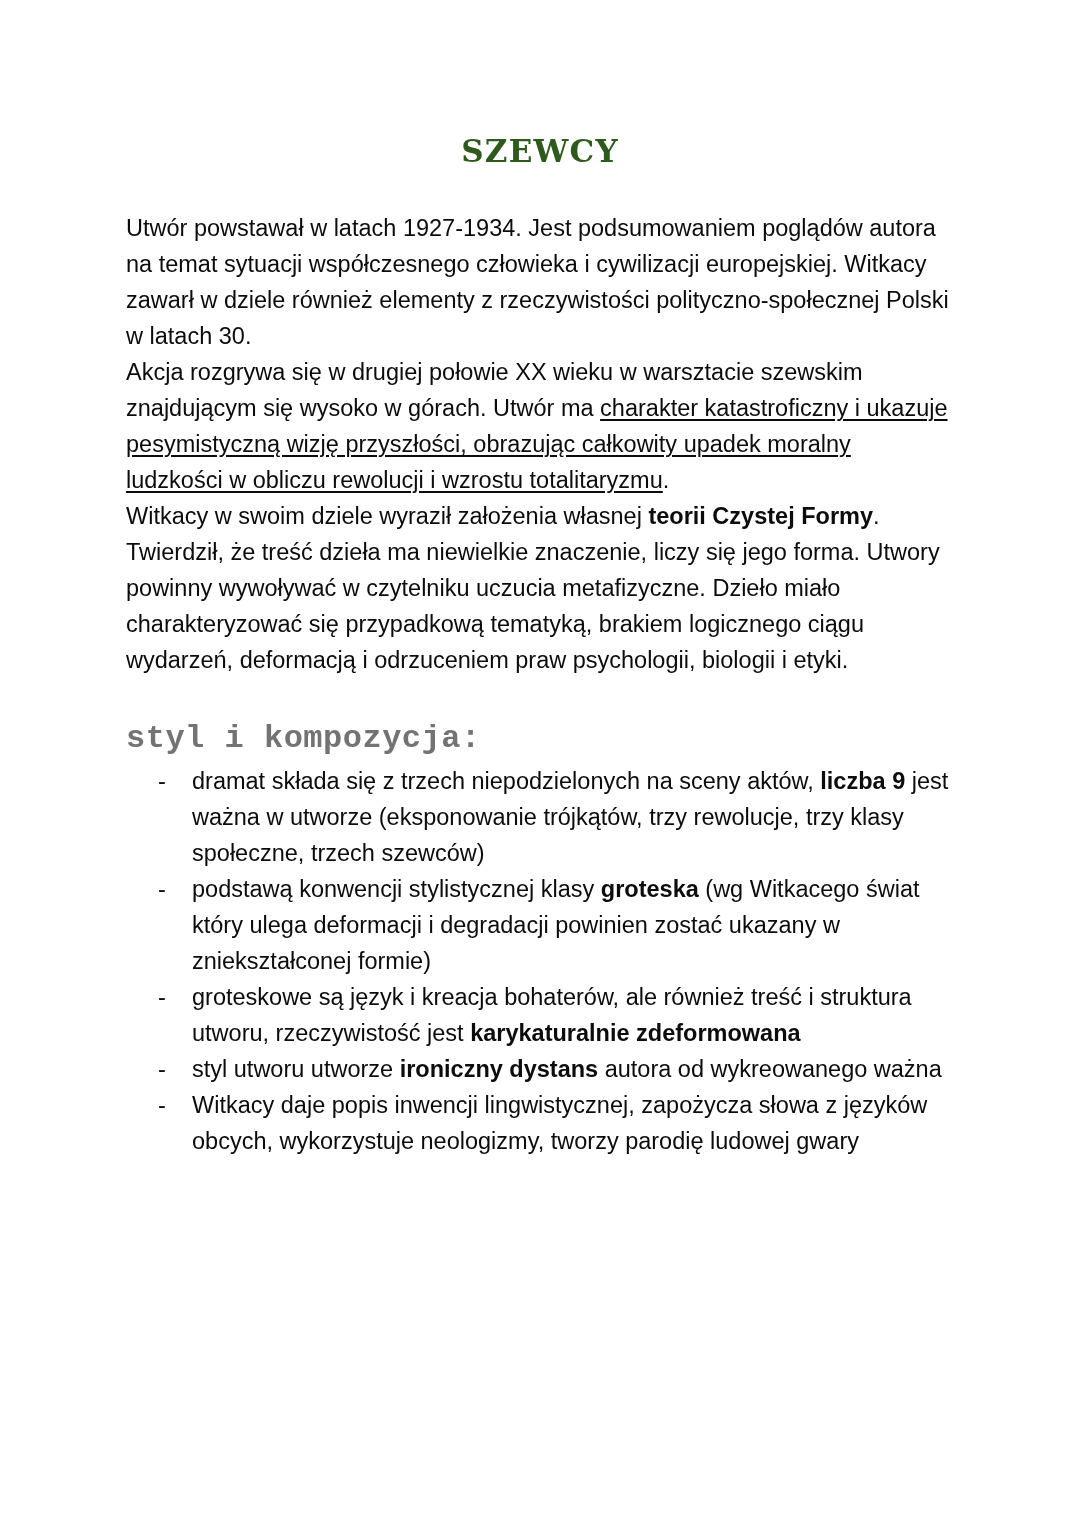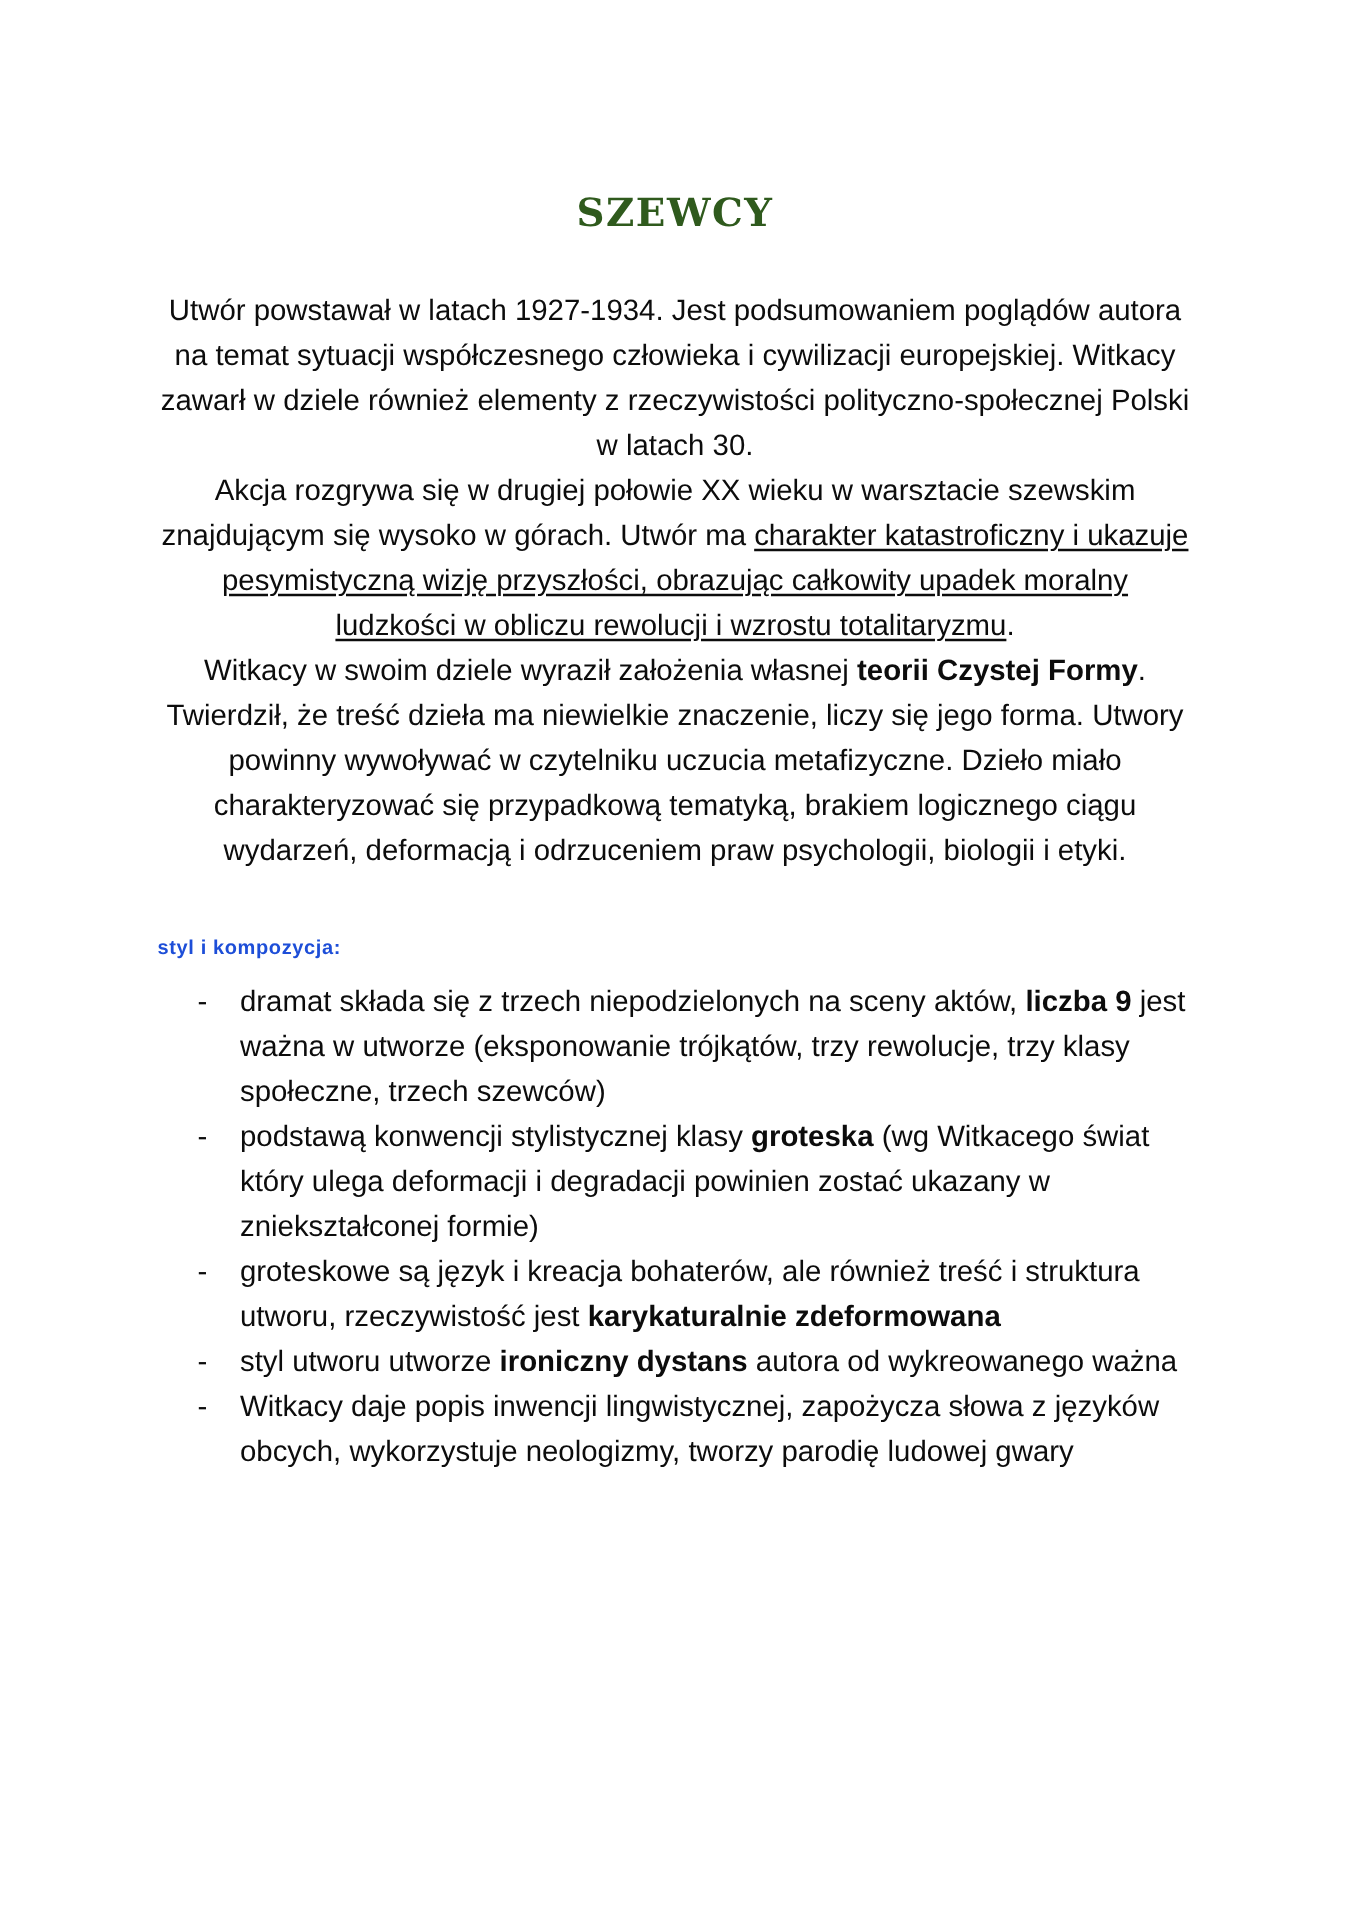--- a/index.html
+++ b/index.html
@@ -14,21 +14,20 @@
     height: 1525px;
     background: #ffffff;
     overflow: hidden;
     box-sizing: border-box;
   }
   .content {
     position: absolute;
     left: 126px;
     top: 0;
     width: 828px;
-    margin-top: 20px;
   }
 
   .doc-title {
     margin: 0;
     padding: 0;
     text-align: center;
     font-family: "DejaVu Serif", "Liberation Serif", serif;
     font-weight: 700;
     font-size: 31px;
     letter-spacing: 1.2px;
@@ -41,21 +40,20 @@
     margin-top: 40px;
     font-family: "Liberation Sans", sans-serif;
     font-size: 23.5px;
     line-height: 36px;
     color: #0c0c0c;
     text-align: left;
   }
 
   .para {
     margin: 0;
-    text-align: center;
   }
   .para + .para {
     margin-top: 0;
   }
   .para-gap {
     margin-top: 36px;
   }
 
   b, strong, .b {
     font-weight: 700;
@@ -63,25 +61,25 @@
   .u {
     text-decoration: underline;
     text-underline-offset: 3px;
     text-decoration-thickness: 1.5px;
   }
 
   .section-heading {
     margin: 0;
     padding: 0;
     margin-top: 45px;
-    font-family: Liberation Sans, sans-serif;
+    font-family: Liberation Mono, monospace;
     font-weight: 700;
-    font-size: 16px;
+    font-size: 32px;
     letter-spacing: 0.5px;
-    color: #1d4ed8;
+    color: #737373;
     line-height: 32px;
   }
 
   .bullet-list {
     list-style: none;
     margin: 0;
     padding: 0;
     margin-top: 8px;
     font-family: "Liberation Sans", sans-serif;
     font-size: 23.5px;

